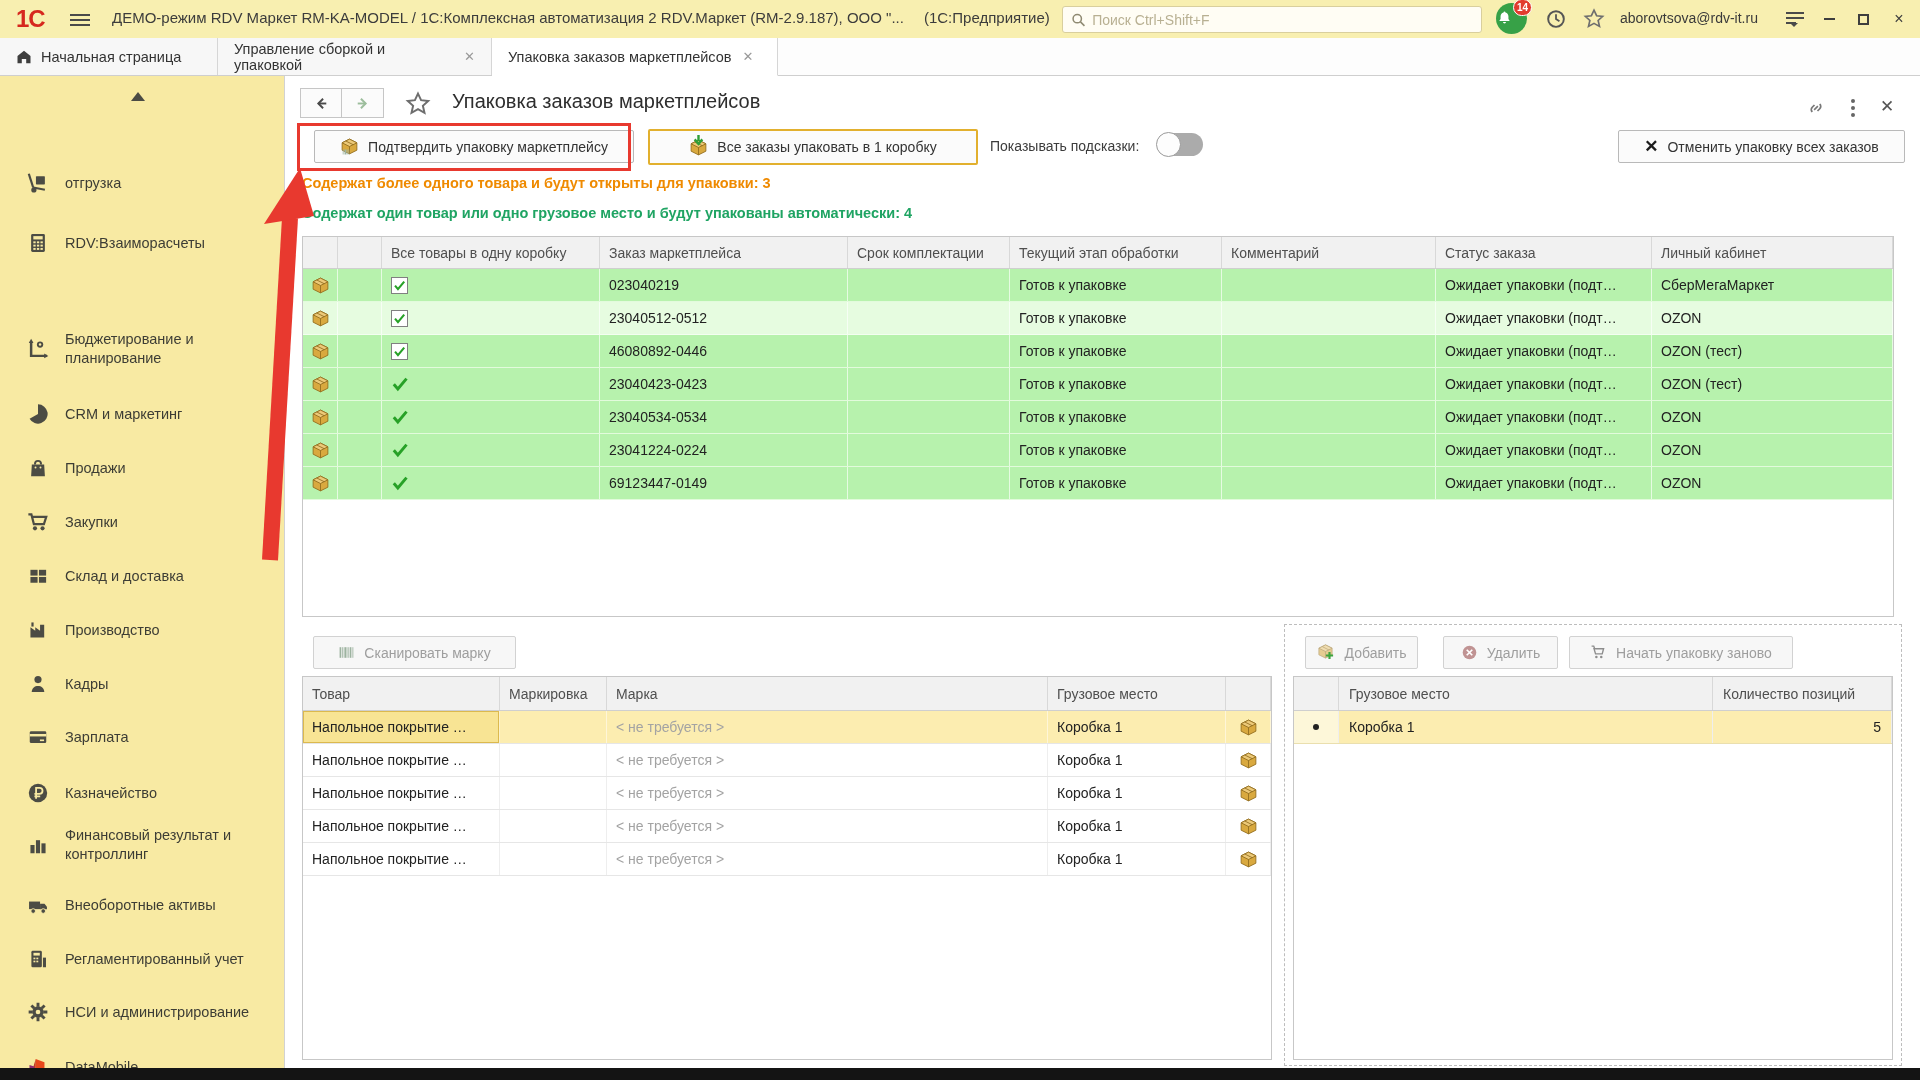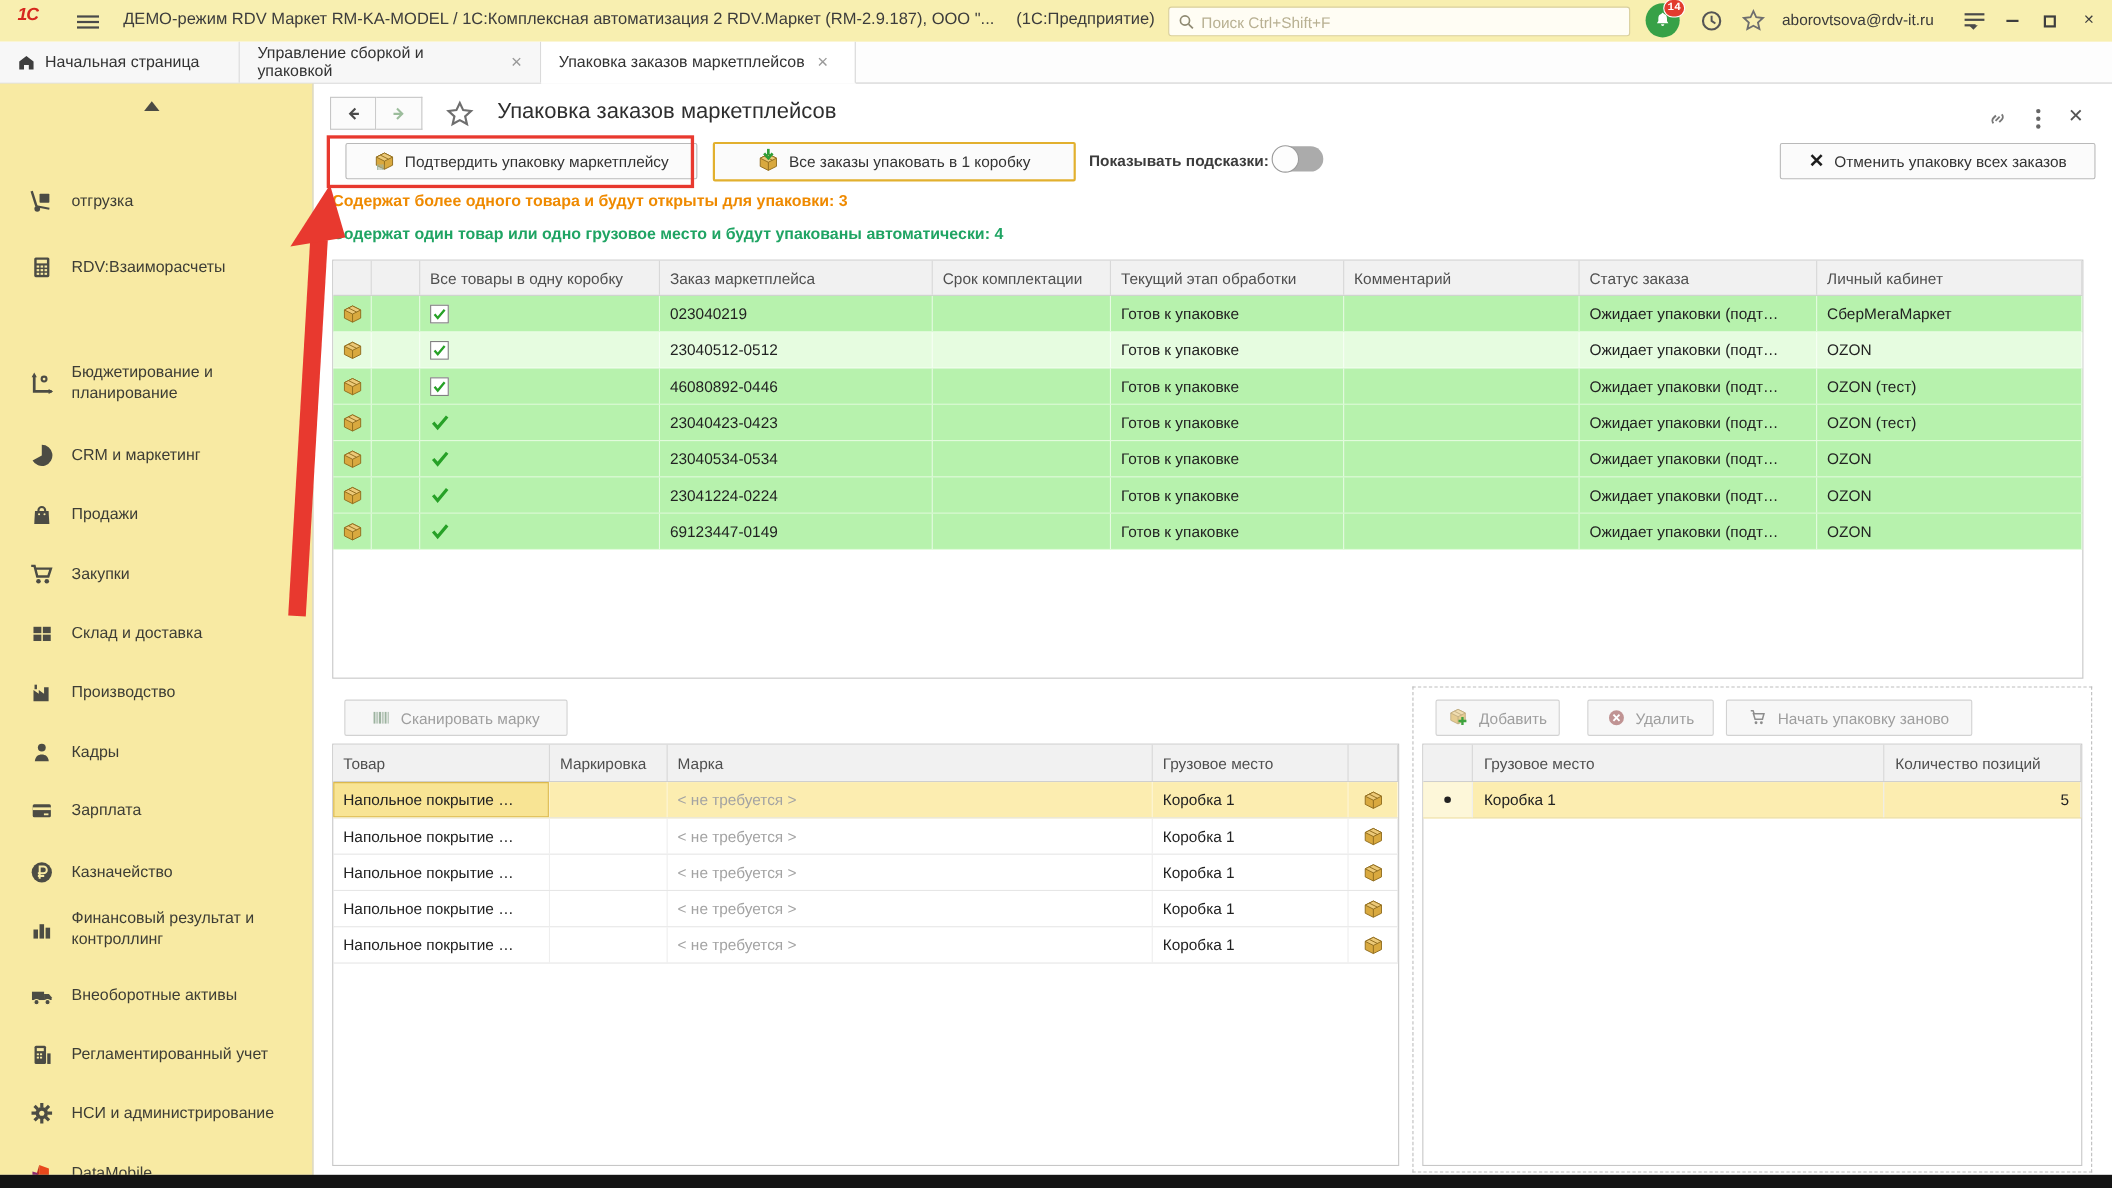--- a/index.html
+++ b/index.html
@@ -1,29 +1,29 @@
 <!DOCTYPE html>
 <html><head>
 <meta charset="utf-8">
 <style>
   * { margin:0; padding:0; box-sizing:border-box; }
   body { font-family:"Liberation Sans","DejaVu Sans",sans-serif; background:#888; }
   #app { position:relative; width:1920px; height:1080px; background:#fff; overflow:hidden; }
 
   
   .titlebar { position:absolute; left:0; top:0; width:1920px; height:38px; background:#f8efb0; display:flex; align-items:center; }
-  .logo1c { position:absolute; left:16px; top:5px; font-size:16px; font-weight:bold; color:#d6281e; font-style:italic; letter-spacing:-1px; }
+  .logo1c { position:absolute; left:16px; top:5px; font-size:24px; font-weight:bold; color:#d6281e; letter-spacing:-1px; }
   .burger { position:absolute; left:70px; top:11px; width:20px; height:16px; cursor:pointer; }
   .burger i { display:block; height:2px; background:#4a4a4a; margin:3px 0; }
   .wtitle { position:absolute; left:112px; top:9px; font-size:15px; color:#3c3c3c; white-space:nowrap; }
   .wtitle .sfx { margin-left:20px; }
   .searchbox { position:absolute; left:1062px; top:6px; width:420px; height:27px; background:#fffdf4; border:1px solid #d9cf9d; border-radius:3px; display:flex; align-items:center; padding:0 8px; }
   .searchbox input { border:none; outline:none; background:transparent; font-size:14px; color:#555; width:100%; margin-left:6px; }
   .searchbox input::placeholder { color:#b8b092; }
-  .bell { position:absolute; left:1496px; top:3px; width:31px; height:31px; background:#37a147; border-radius:50%; display:flex; align-items:center; justify-content:center;font-family:Liberation Mono, monospace; }
+  .bell { position:absolute; left:1496px; top:3px; width:31px; height:31px; background:#37a147; border-radius:50%; display:flex; align-items:center; justify-content:flex-start; }
   .bell .badge { position:absolute; right:-5px; top:-4px; min-width:17px; height:17px; background:#e23b2e; border-radius:9px; color:#fff; font-size:10px; font-weight:bold; display:flex; align-items:center; justify-content:center; padding:0 3px; border:1px solid #fff; }
   .tb-ico { position:absolute; top:8px; width:22px; height:22px; color:#555; }
   .useremail { position:absolute; left:1620px; top:10px; font-size:14px; color:#3a3a3a; }
   .viewmenu { position:absolute; left:1786px; top:12px; width:18px; height:14px; }
   .viewmenu i { display:block; height:2px; background:#4a4a4a; margin-bottom:3px; }
   .viewmenu i:nth-child(1){width:18px} .viewmenu i:nth-child(2){width:18px} .viewmenu i:nth-child(3){width:10px}
   .viewmenu .car { position:absolute; left:4px; top:11px; width:0; height:0; border:4px solid transparent; border-top-color:#4a4a4a; }
   .winbtn { position:absolute; top:8px; width:26px; height:22px; display:flex; align-items:center; justify-content:center; color:#3e3e3e; font-size:16px; }
   .minline { width:11px; height:2px; background:#3e3e3e; }
   .restbox { width:11px; height:11px; border:2px solid #3e3e3e; }
@@ -51,21 +51,21 @@
   .kebab { position:absolute; left:1850px; top:99px; width:6px; height:18px; display:flex; flex-direction:column; justify-content:space-between; cursor:pointer; }
   .kebab i { width:4px; height:4px; border-radius:50%; background:#666; margin:0 auto; }
   .formclose { position:absolute; left:1880px; top:96px; font-size:17px; color:#555; cursor:pointer; }
 
   
   .btn { position:absolute; height:33px; background:#fbfbfb; border:1px solid #b9b9b9; border-radius:2px; display:flex; align-items:center; justify-content:center; gap:9px; font-size:14px; color:#333; padding:0 10px; cursor:pointer;margin-left:11px; }
   .btn.default { border:2px solid #e2b02e; }
   .btn.disabled { color:#9e9e9e; background:#f7f7f7; border-color:#d2d2d2; cursor:default; }
   .icostack { position:relative; width:19px; height:19px; flex:0 0 19px; }
   .icostack svg { position:absolute; left:0; top:0; }
-  .hintlabel { position:absolute; left:990px; top:138px; font-size:14px; color:#3c3c3c;font-weight:bold; }
+  .hintlabel { position:absolute; left:990px; top:138px; font-size:14px; color:#3c3c3c; }
   .toggle { position:absolute; left:1157px; top:133px; width:46px; height:23px; background:#ababab; border-radius:12px; cursor:pointer; }
   .toggle .knob { position:absolute; left:-1px; top:-1px; width:25px; height:25px; background:#fdfdfd; border:1px solid #9a9a9a; border-radius:50%; }
 
   
   .msg { position:absolute; left:302px; font-size:14.5px; font-weight:bold; white-space:nowrap; }
   .msg.warn { top:175px; color:#ef8a00; }
   .msg.ok { top:205px; color:#1fa463; }
 
   
   .orders { position:absolute; left:302px; top:236px; width:1592px; height:381px; border:1px solid #c7c7c7; background:#fff; }

